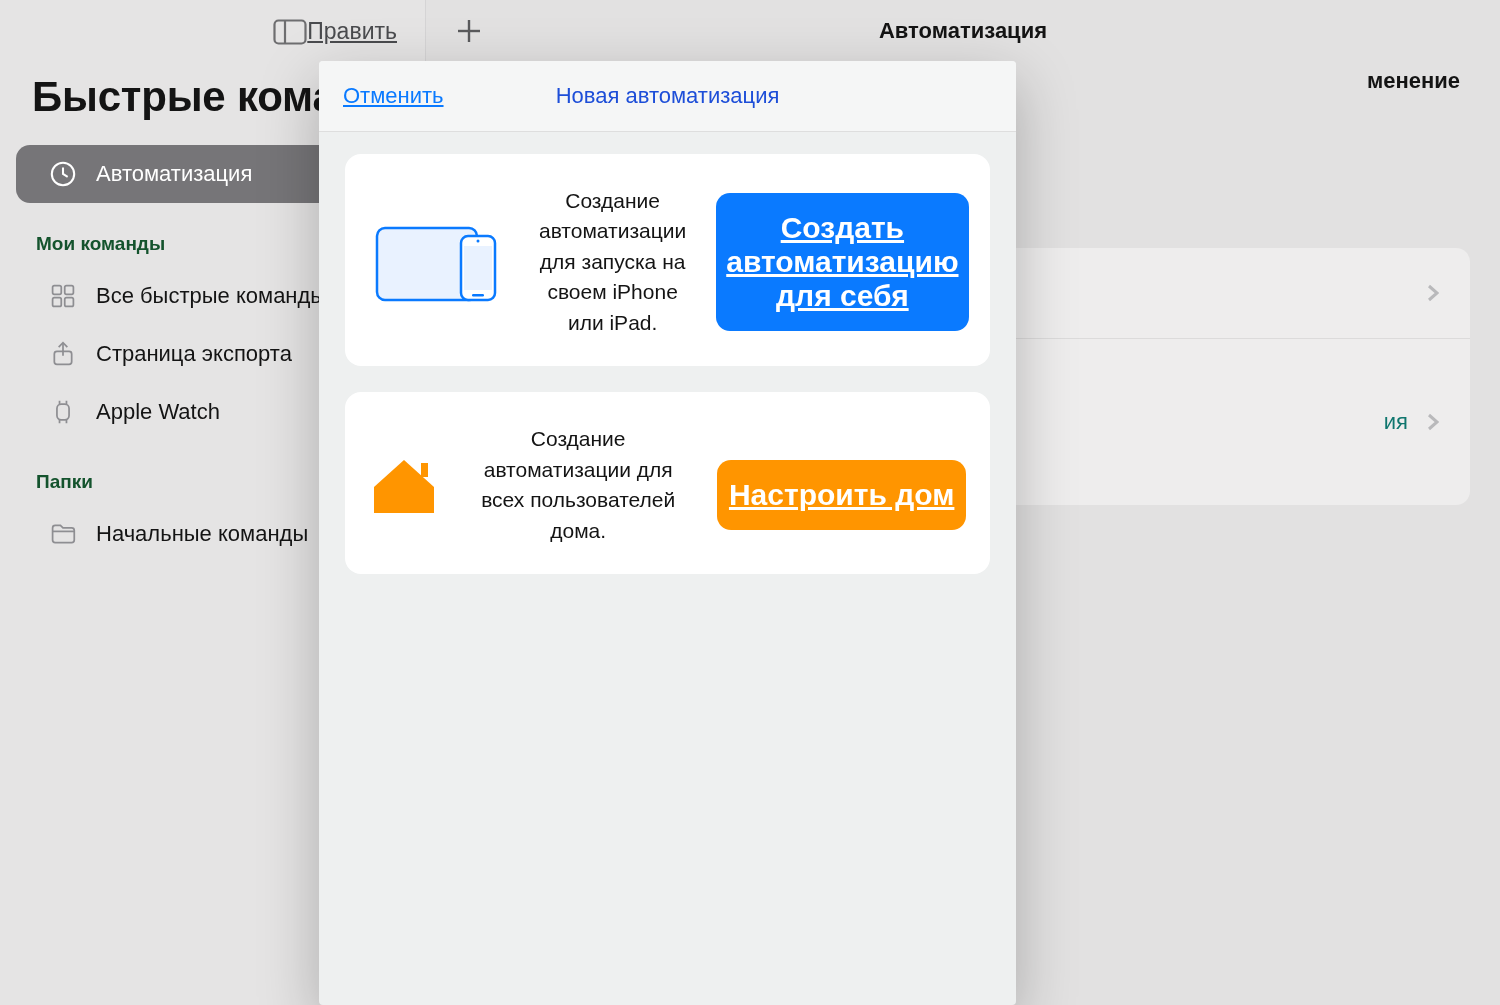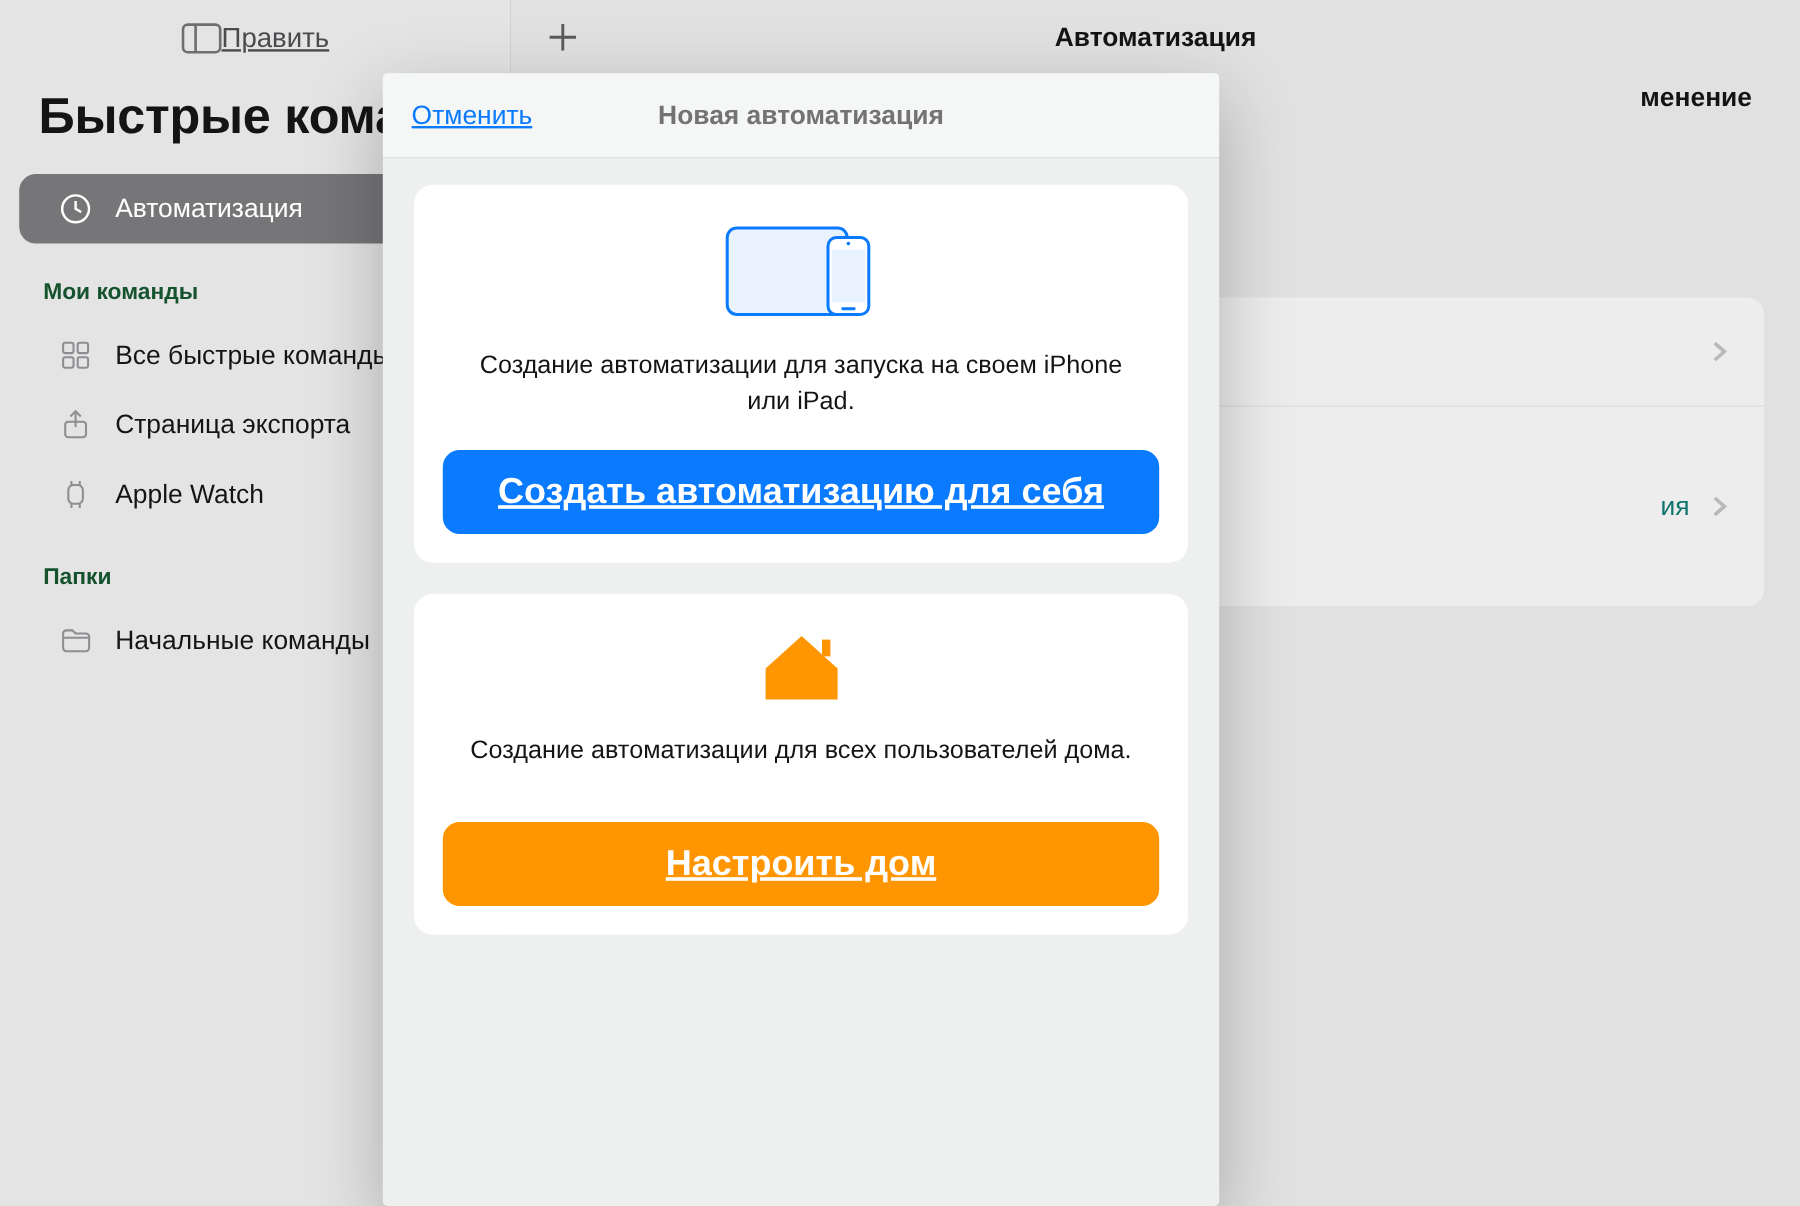--- a/index.html
+++ b/index.html
@@ -1,21 +1,21 @@
 <!DOCTYPE html>
 <html><head>
 <meta charset="utf-8">
 <style>
   * { box-sizing: border-box; margin: 0; padding: 0; }
   html, body { width: 1500px; height: 1005px; overflow: hidden; font-family: -apple-system, "SF Pro Text", "Helvetica Neue", Arial, sans-serif; }
   body { background: #e5e4e4; display: flex; }
 
   
   .sidebar { width: 425px; background: #e5e4e4; padding: 0 0 0 0; display: flex; flex-direction: column; }
-  .sidebar-top { display: flex; align-items: center; justify-content: center; padding: 18px 28px 10px 28px; }
+  .sidebar-top { display: flex; align-items: center; justify-content: flex-end; padding: 18px 28px 10px 28px; }
   .sidebar-icon { width: 34px; height: 26px; color: #6e6e70; }
   .edit-link { color: #4a4b4e; font-size: 23px; text-decoration: underline; }
   .sidebar-title { font-size: 42px; font-weight: 700; color: #141414; padding: 18px 28px 24px 32px; letter-spacing: -0.2px; white-space: nowrap; overflow: hidden; }
   .sidebar-list { display: flex; flex-direction: column; }
   .sidebar-item { display: flex; align-items: center; gap: 18px; padding: 14px 28px 14px 32px; font-size: 22px; color: #141414; border-radius: 14px; margin: 0 16px; }
   .sidebar-item.active { background: #767578; color: #fff; }
   .sidebar-item .icon { width: 30px; height: 30px; color: #8e8e92; display: flex; align-items: center; justify-content: center; }
   .sidebar-item.active .icon { color: #fff; }
   .section-header { font-size: 19px; font-weight: 700; color: #14532d; padding: 30px 28px 12px 36px; }
 
@@ -30,25 +30,25 @@
   .card-stack { background: #eeeded; border-radius: 14px; overflow: hidden; margin-top: 16px; }
   .card-row { display: flex; align-items: center; padding: 36px 28px; justify-content: space-between; border-bottom: 1px solid #dcdbdb; }
   .card-row:last-child { border-bottom: none; }
   .card-row-label { font-size: 22px; color: #0f766e; white-space: nowrap; overflow: hidden; text-align: right; width: 240px; margin-left: auto; }
   .chevron { color: #b9b9bb; width: 18px; height: 18px; margin-left: 16px; flex-shrink: 0; }
 
   
   .modal { position: absolute; top: 61px; left: 319px; width: 697px; height: 944px; background: #eef0f0; border-radius: 4px; box-shadow: 0 20px 60px rgba(0,0,0,0.25); display: flex; flex-direction: column; overflow: hidden; z-index: 100; }
   .modal-header { display: flex; align-items: center; justify-content: center; position: relative; padding: 22px 24px; border-bottom: 1px solid #dedede; background: #f5f6f6; }
   .modal-cancel { position: absolute; left: 24px; color: #0a7aff; font-size: 22px; text-decoration: underline; }
-  .modal-title { font-size: 22px; font-weight: 700; color: #737373; }
+  .modal-title { font-size: 22px; font-weight: 400; color: #1d4ed8; }
 
   .modal-body { padding: 22px 26px; display: flex; flex-direction: column; gap: 26px; }
 
-  .option-card { background: #ffffff; border-radius: 16px; padding: 28px 24px 24px 24px; display: flex; flex-direction: column; align-items: center; gap: 20px; }
+  .option-card { background: #ffffff; border-radius: 16px; padding: 28px 24px 24px 24px; display: flex; align-items: center; gap: 20px; }
   .option-illus { height: 84px; display: flex; align-items: center; justify-content: center; }
   .option-desc { font-size: 21px; color: #141414; text-align: center; line-height: 1.45; padding: 4px 10px; }
   .option-btn { width: 100%; border: none; border-radius: 14px; padding: 18px 10px; font-size: 30px; font-weight: 600; color: #fff; cursor: pointer; }
   .btn-link { text-decoration: underline; }
   .blue-btn { background: #0a7aff; }
   .orange-btn { background: #ff9500; margin-top: 20px; }
 
 </style>
 </head>
 <body>

